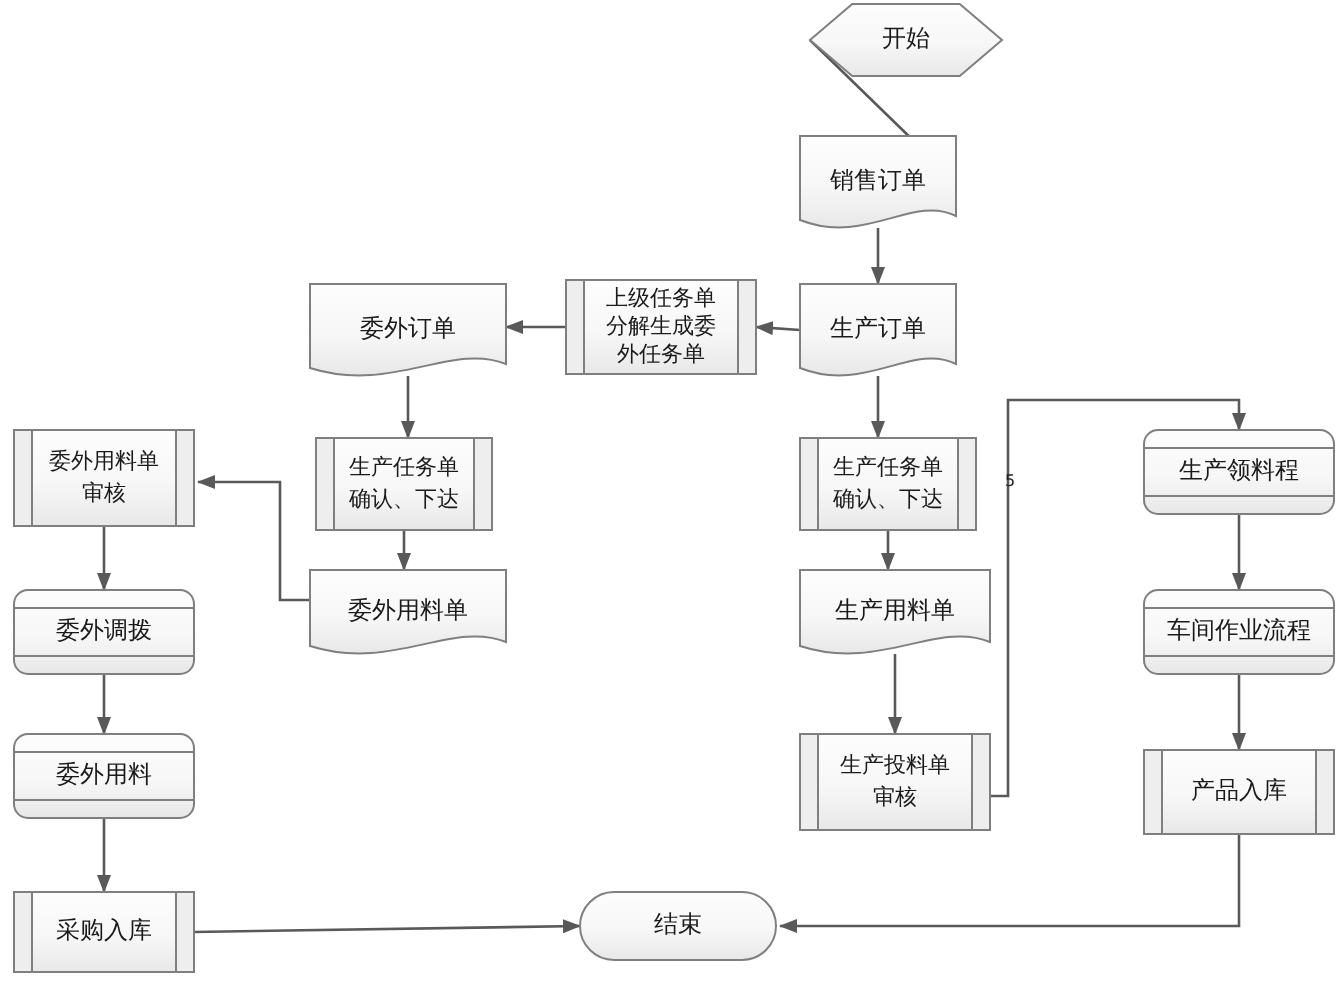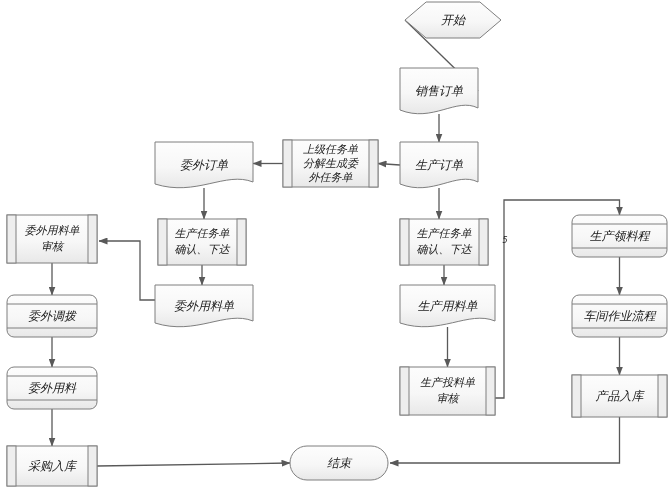--- a/index.html
+++ b/index.html
@@ -10,21 +10,20 @@
   body {
     width: 672px;
     height: 495px;
     font-family: "DejaVu Sans", "Liberation Sans", sans-serif;
     overflow: hidden;
   }
   #flow-root {
     position: relative;
     width: 588px;
     height: 495px;
-    font-style: italic;
   }
   svg#flow-svg {
     display: block;
     width: 672px;
     height: 495px;
   }
   .node-shape {
     fill: url(#nodeGrad);
     stroke: #7f7f7f;
     stroke-width: 1;

